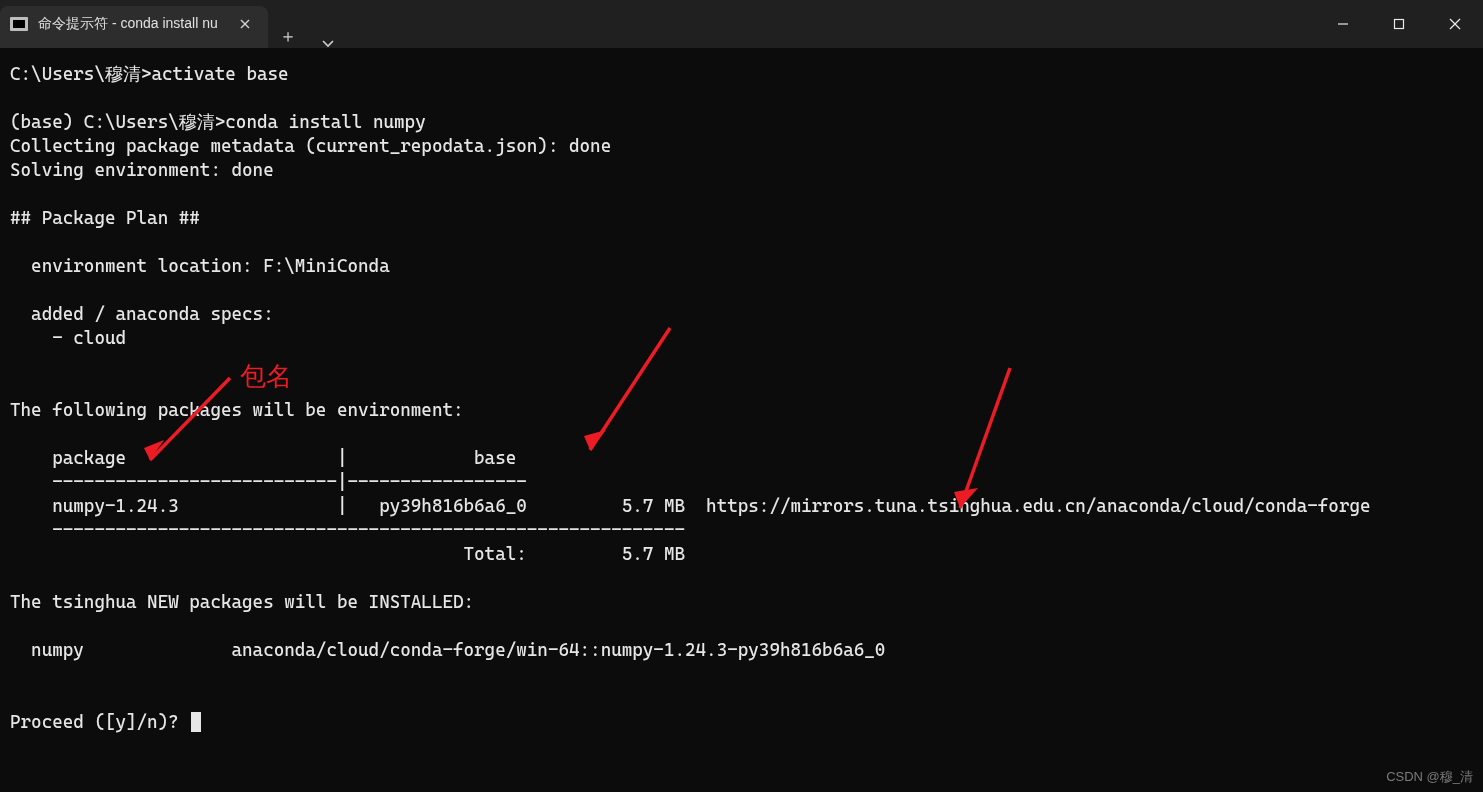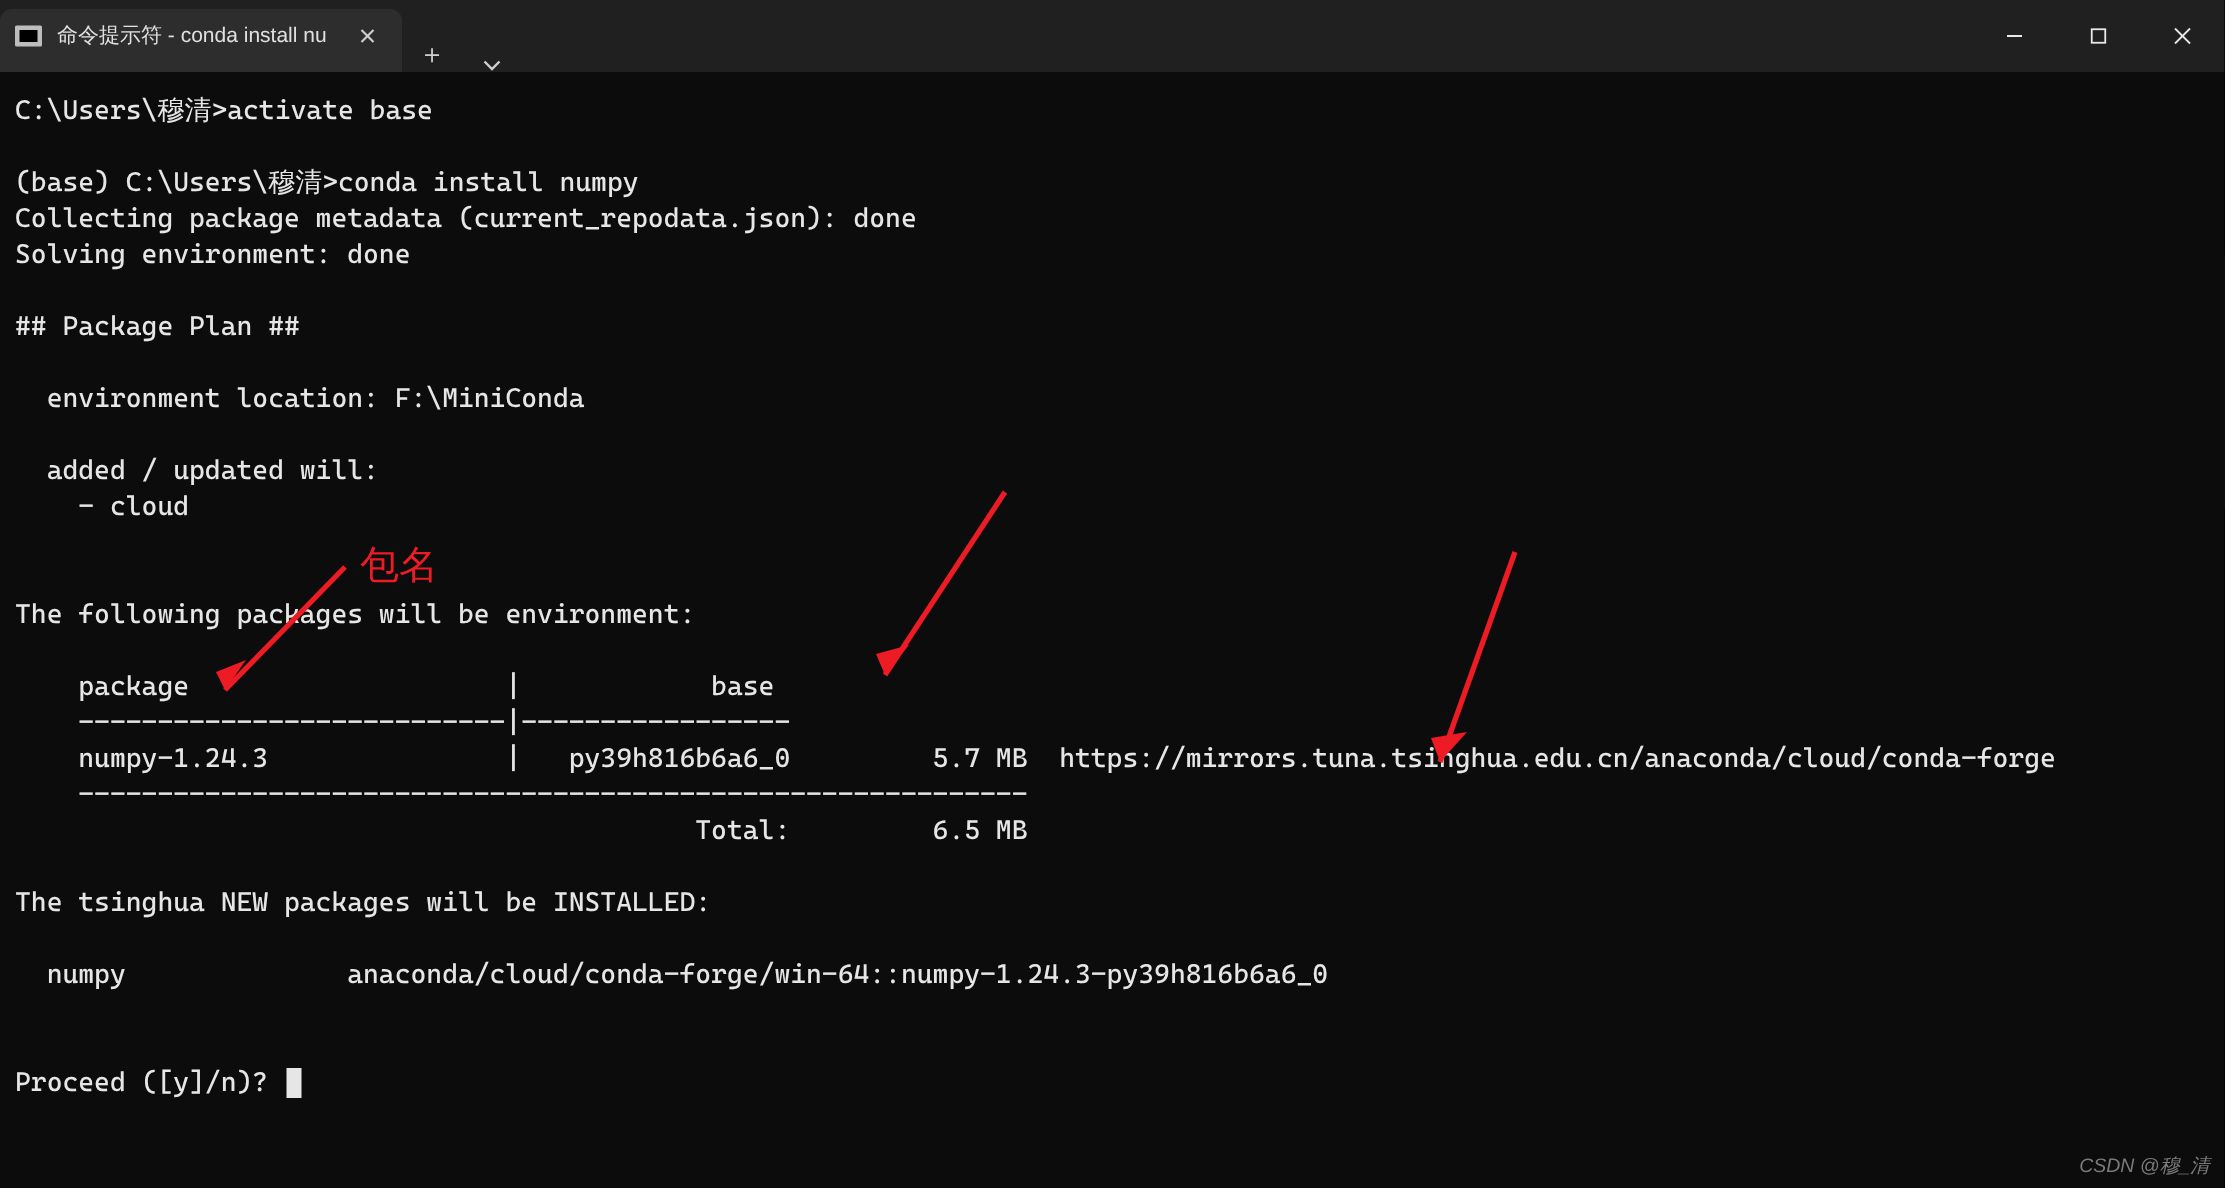--- a/index.html
+++ b/index.html
@@ -84,21 +84,20 @@
     font-weight:400;
   }
   .arrow { position:absolute; pointer-events:none; }
   .arrow line { stroke:#ed1c24; stroke-width:3.5; }
   .arrow polygon { fill:#ed1c24; }
 
   .watermark {
     position:absolute; right:10px; bottom:6px;
     color:#7a7a7a; font-size:13px;
     font-family:"Microsoft YaHei",Arial,sans-serif;
-    font-style:italic;
   }
 </style>
 </head>
 <body>
 
 <div class="titlebar">
   <div class="tabs">
     <div class="tab">
       <span class="tab-icon"></span>
       <span class="tab-title">命令提示符 - conda  install nu</span>
@@ -140,31 +139,31 @@
 <pre><span>C:\Users\穆清&gt;activate base</span>
 <span></span>
 <span>(base) C:\Users\穆清&gt;conda install numpy</span>
 <span>Collecting package metadata (current_repodata.json): done</span>
 <span>Solving environment: done</span>
 <span></span>
 <span>## Package Plan ##</span>
 <span></span>
 <span>  environment location: F:\MiniConda</span>
 <span></span>
-<span>  added / updated will:</span>
+<span>  added / anaconda specs:</span>
 <span>    - cloud</span>
 <span></span>
 <span></span>
 <span>The following packages will be environment:</span>
 <span></span>
 <span>    package                    |            base</span>
 <span>    ---------------------------|-----------------</span>
 <span>    numpy-1.24.3               |   py39h816b6a6_0         5.7 MB  https://mirrors.tuna.tsinghua.edu.cn/anaconda/cloud/conda-forge</span>
 <span>    ------------------------------------------------------------</span>
-<span>                                           Total:         6.5 MB</span>
+<span>                                           Total:         5.7 MB</span>
 <span></span>
 <span>The tsinghua NEW packages will be INSTALLED:</span>
 <span></span>
 <span>  numpy              anaconda/cloud/conda-forge/win-64::numpy-1.24.3-py39h816b6a6_0</span>
 <span></span>
 <span></span>
 <span>Proceed ([y]/n)? </span><span class="cursor"></span></pre>
 
   <div class="annotation" style="left:240px; top:310px;">包名</div>
 

